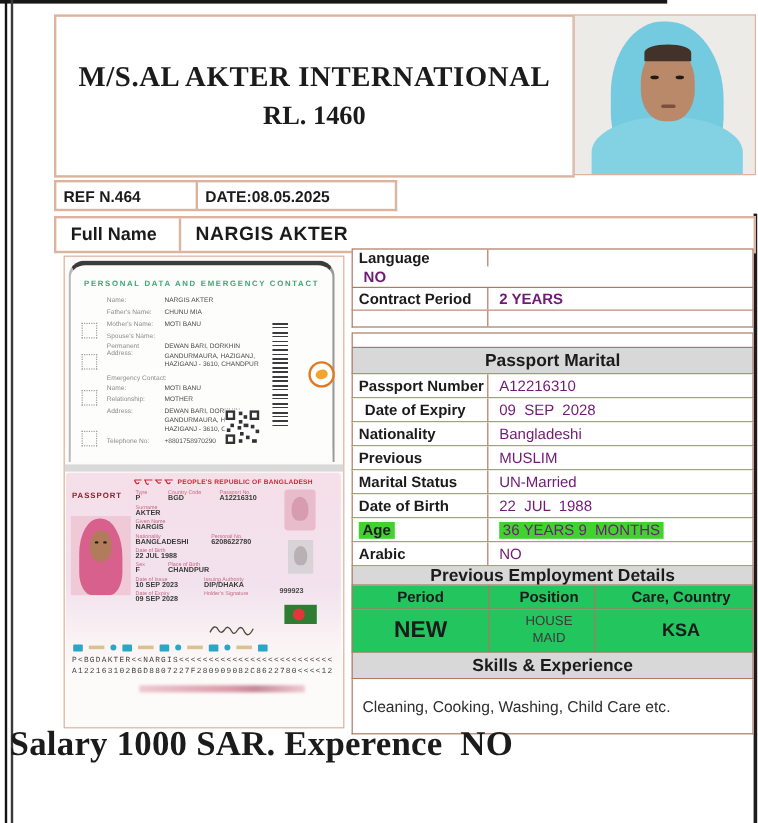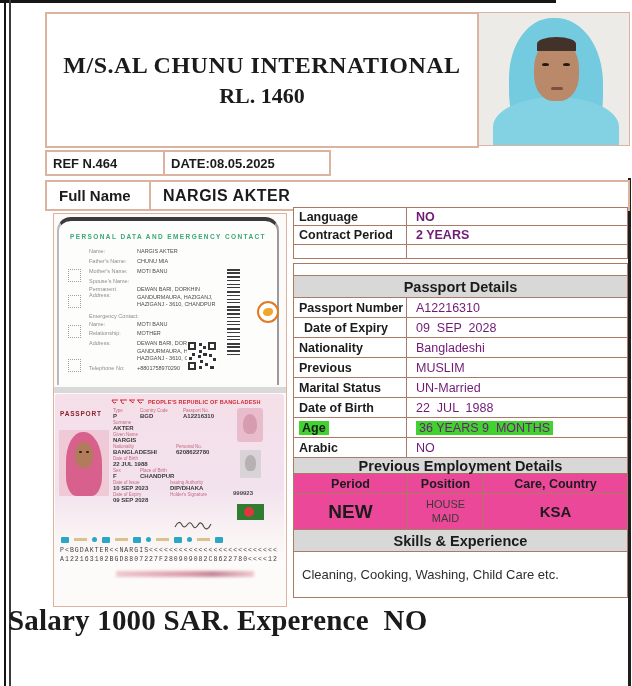--- a/index.html
+++ b/index.html
@@ -48,21 +48,21 @@
   .rt-row{display:flex;border:1px solid #ab7a64;border-top:none;box-sizing:border-box;background:#fff;}
   .rt-row.first{border-top:1px solid #ab7a64;}
   .rt-label{width:113px;border-right:1px solid #ab7a64;box-sizing:border-box;
       display:flex;align-items:center;padding-left:5px;font-weight:bold;}
   .rt-value{flex:1;display:flex;align-items:center;padding-left:9px;color:#701a75;white-space:pre-wrap;}
   .rt-gap{height:4px;}
   .rt-sep{height:13px;border:1px solid #ab7a64;box-sizing:border-box;background:#fff;}
   .rt-header{border:1px solid #ab7a64;border-top:none;background:#d8d8d8;display:flex;
       align-items:center;justify-content:center;font-weight:bold;font-size:14.5px;box-sizing:border-box;}
   .hl{background:#40d330;padding:0 3px;display:inline-block;}
-  .emp-cols{display:flex;border:1px solid #ab7a64;border-top:none;box-sizing:border-box;background:#ec4899;}
+  .emp-cols{display:flex;border:1px solid #ab7a64;border-top:none;box-sizing:border-box;background:#22c55e;gap:12px;}
   .emp-c{display:flex;align-items:center;justify-content:center;text-align:center;box-sizing:border-box;}
   .emp-c.b{border-right:1px solid #ab7a64;}
   .emp-h{font-weight:bold;font-size:12.5px;}
   .emp-v1{font-weight:bold;font-size:19px;}
   .emp-v2{font-size:11px;color:#3a3a3a;white-space:pre-line;line-height:1.2;}
   .emp-v3{font-weight:bold;font-size:15px;}
   .skills-box{border:1px solid #ab7a64;border-top:none;box-sizing:border-box;height:46px;
       display:flex;align-items:center;padding-left:8px;font-size:13px;color:#2e2e2e;background:#fff;}
 
   
@@ -122,21 +122,21 @@
 </head>
 <body>
 
 <div class="page">
   <div class="edge-top"></div>
   <div class="edge-left1"></div>
   <div class="edge-left2"></div>
   <div class="edge-right"></div>
 
   <div class="header-box">
-    <div class="title1">M/S.AL CHUNU INTERNATIONAL</div>
+    <div class="title1">M/S.AL AKTER INTERNATIONAL</div>
     <div class="title2">RL. 1460</div>
   </div>
 
   <div class="photo-box">
     <div class="hp-scarf"></div>
     <div class="hp-scarf2"></div>
     <div class="hp-face"></div>
     <div class="hp-hair"></div>
     <div class="hp-eye" style="left:63px;"></div>
     <div class="hp-eye" style="left:84px;"></div>
@@ -338,35 +338,35 @@
       </div>
       <div class="mrz">
         <div>P&lt;BGDAKTER&lt;&lt;NARGIS&lt;&lt;&lt;&lt;&lt;&lt;&lt;&lt;&lt;&lt;&lt;&lt;&lt;&lt;&lt;&lt;&lt;&lt;&lt;&lt;&lt;&lt;&lt;&lt;&lt;&lt;</div>
         <div>A122163102BGD8807227F280909082C8622780&lt;&lt;&lt;&lt;12</div>
       </div>
     </div>
     <div class="smudge"></div>
   </div>
 
   <div class="rt">
-    <div class="rt-row first" style="height:19px;">
+    <div class="rt-row first" style="height:33px;flex-direction:column;">
       <div class="rt-label">Language</div>
       <div class="rt-value" style="font-weight:bold;">NO</div>
     </div>
     <div class="rt-row" style="height:19px;">
       <div class="rt-label">Contract Period</div>
       <div class="rt-value" style="font-weight:bold;">2 YEARS</div>
     </div>
     <div class="rt-row" style="height:14px;">
       <div class="rt-label"></div>
       <div class="rt-value"></div>
     </div>
     <div class="rt-gap"></div>
     <div class="rt-sep"></div>
-    <div class="rt-header" style="height:22px;">Passport Details</div>
+    <div class="rt-header" style="height:22px;">Passport Marital</div>
 
     <div class="rt-row" style="height:20px;">
       <div class="rt-label">Passport Number</div>
       <div class="rt-value">A12216310</div>
     </div>
     <div class="rt-row" style="height:20px;">
       <div class="rt-label" style="padding-left:10px;">Date of Expiry</div>
       <div class="rt-value">09  SEP  2028</div>
     </div>
     <div class="rt-row" style="height:20px;">

